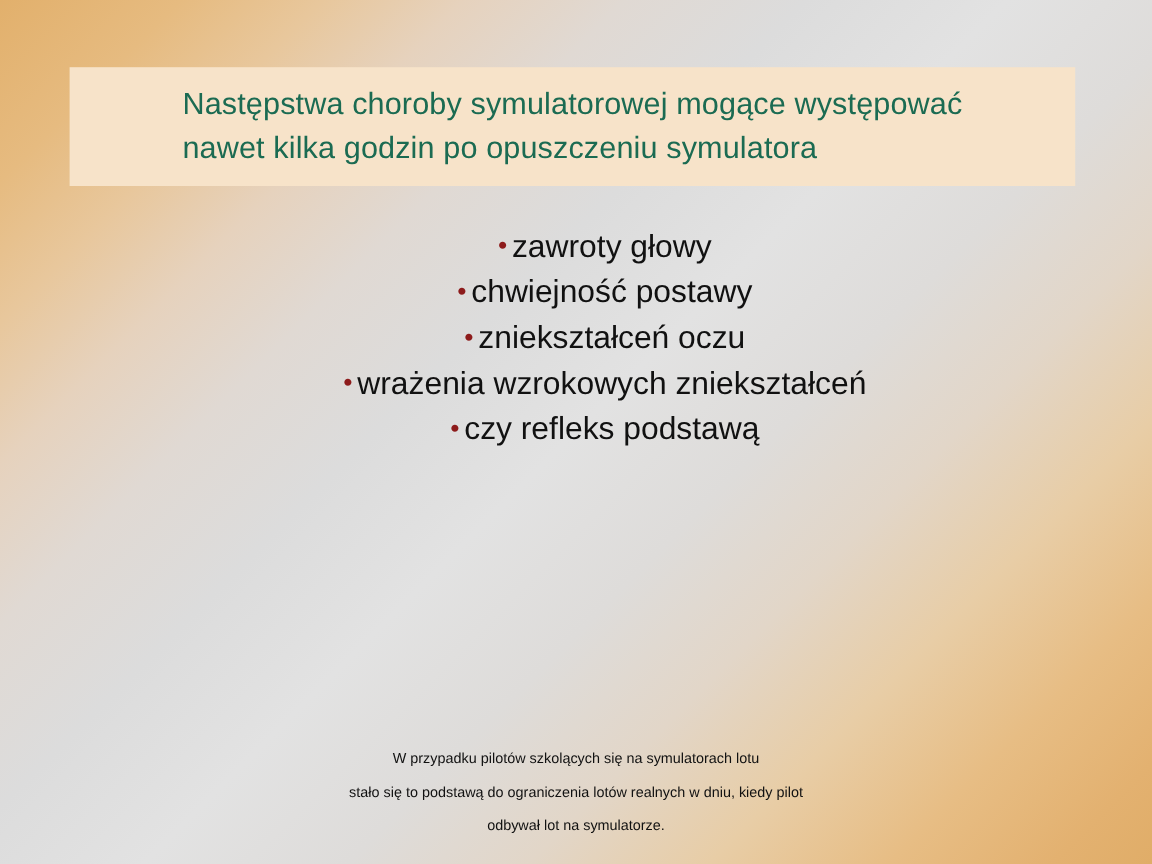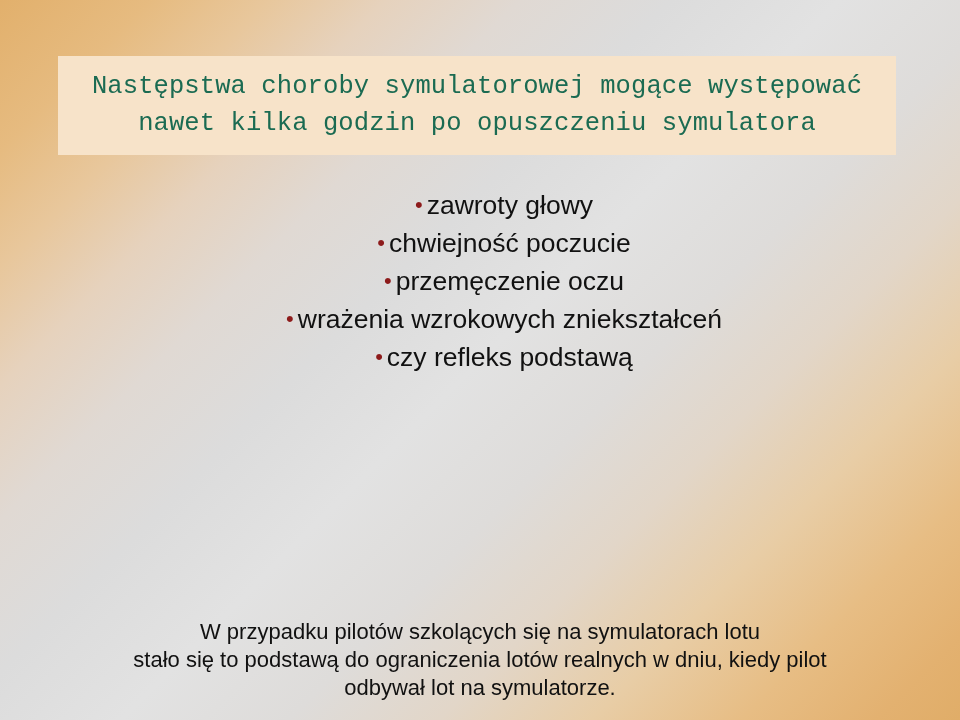--- a/index.html
+++ b/index.html
@@ -47,24 +47,23 @@
     box-sizing: border-box;
     background: #f7e3c9;
     display: flex;
     align-items: center;
     justify-content: center;
   }
   #title-text {
     color: #1b6b52;
     font-size: 25.5px;
     line-height: 1.42;
-    text-align: center;
+    text-align: left;
     white-space: pre-line;
     letter-spacing: 0.1px;
-    font-family: Liberation Mono, monospace;
   }
 
   
   #bullet-list {
     position: absolute;
     left: 0;
     top: 186px;
     width: 960px;
     text-align: center;
     margin-left: 24px;
@@ -97,44 +96,44 @@
   }
 
   
   #closing-note {
     position: absolute;
     left: 40px;
     top: 618px;
     width: 880px;
     text-align: center;
     color: #111111;
-    font-size: 22px;
+    font-size: 12px;
     line-height: 28px;
     white-space: pre-line;
   }
 </style>
 </head>
 <body>
 
 <div id="slide">
 
   <div id="title-box">
     <div id="title-text">Następstwa choroby symulatorowej mogące występować
 nawet kilka godzin po opuszczeniu symulatora</div>
   </div>
 
   <div id="bullet-list">
     <div class="bullet-row">
       <span class="bullet-dot">•</span><span>zawroty głowy</span>
     </div>
     <div class="bullet-row">
-      <span class="bullet-dot">•</span><span>chwiejność poczucie</span>
+      <span class="bullet-dot">•</span><span>chwiejność postawy</span>
     </div>
     <div class="bullet-row">
-      <span class="bullet-dot">•</span><span>przemęczenie oczu</span>
+      <span class="bullet-dot">•</span><span>zniekształceń oczu</span>
     </div>
     <div class="bullet-row">
       <span class="bullet-dot">•</span><span>wrażenia wzrokowych zniekształceń</span>
     </div>
     <div class="bullet-row">
       <span class="bullet-dot">•</span><span>czy refleks podstawą</span>
     </div>
   </div>
 
 

